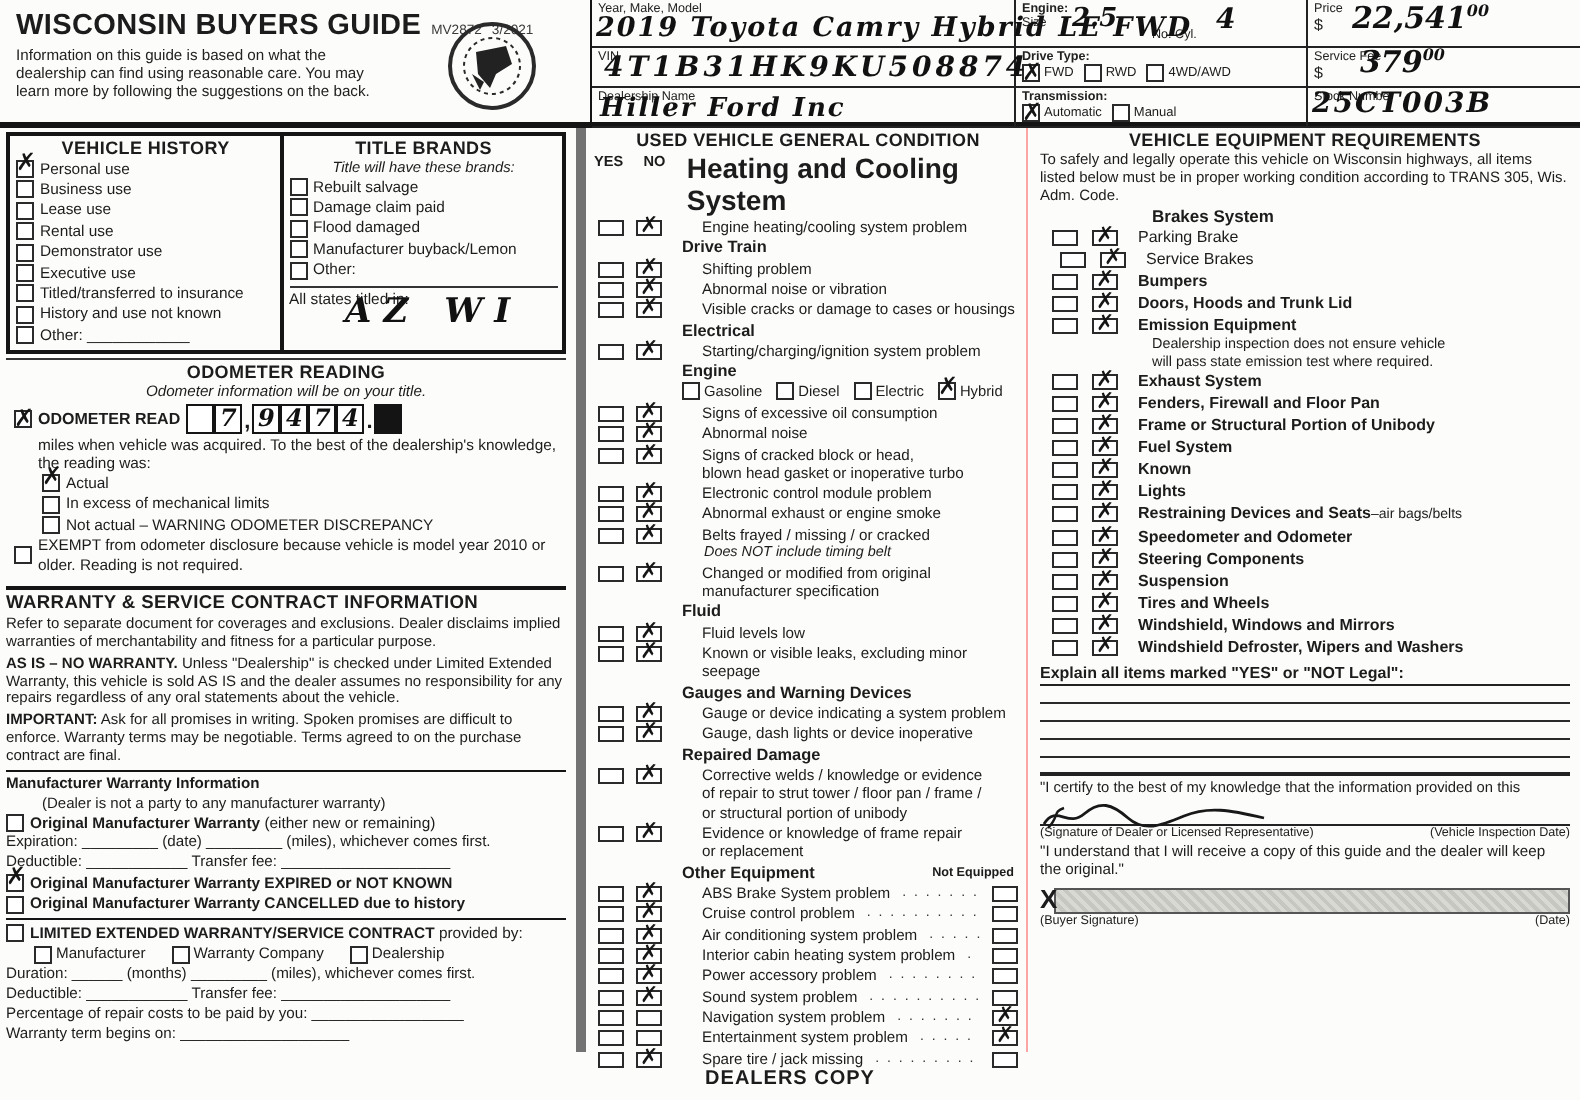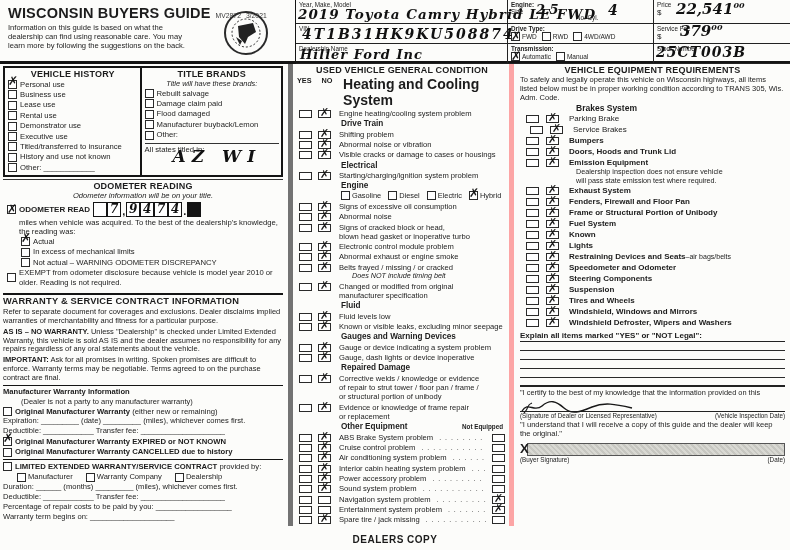--- a/index.html
+++ b/index.html
@@ -26,21 +26,21 @@
 .sup{font-size:8px;vertical-align:super;}
 .opt{display:inline-flex;align-items:center;gap:2px;margin-right:5px;font-size:6.5px;}
 
 .cb{display:inline-block;width:9px;height:9px;border:1px solid #2a2a2a;background:#fff;position:relative;flex:none;vertical-align:-1px;}
 .cb.wide{width:13px;height:8px;}
 .cb.ck::after{content:"✗";position:absolute;left:-1px;top:-4px;font-size:12px;font-weight:bold;color:#151515;font-family:"DejaVu Sans",sans-serif;}
 .cb.wide.ck::after{top:-3px;left:1px;font-size:11px;}
 
 .cols{display:flex;height:462px;}
 .col-left{width:293px;border-right:5px solid #737373;padding:2px 5px 0 3px;}
-.col-mid{width:221px;border-right:5px solid #fca5a5;padding:1px 2px 0 4px;}
+.col-mid{width:221px;border-right:1px solid #fca5a5;padding:1px 2px 0 4px;}
 .col-right{flex:1;padding:1px 5px 0 6px;}
 
 .boxrow{display:flex;}
 .fbox{border:2px solid #141414;padding:1px 2px 2px 3px;min-height:103px;}
 .fbox.vh{width:140px;border-right:1px solid #141414;}
 .fbox.tb{width:145px;border-left:1px solid #141414;}
 .sec-title{font-size:9px;font-weight:bold;text-align:center;letter-spacing:.2px;}
 .row{display:flex;align-items:center;gap:3px;font-size:7.7px;line-height:9.9px;margin-top:.5px;}
 .row .lbl{display:block;}
 .tb-sub{font-size:7.4px;text-align:center;}
@@ -58,21 +58,21 @@
 .wp{font-size:7.5px;line-height:8.9px;margin-top:2px;text-align:left;}
 .wsec{border-top:1.5px solid #141414;margin-top:2px;padding-top:1px;}
 .wline{font-size:7.6px;line-height:10px;}
 .center-sm{font-size:7.5px;margin-left:18px;}
 
 .cond-hdr{display:flex;gap:10px;font-size:7.3px;font-weight:bold;margin-top:1px;}
 .cond-hdr .yn{width:14px;text-align:center;}
 .cgh{font-size:8.2px;font-weight:bold;margin-left:44px;margin-top:1px;line-height:9.5px;display:flex;}
 .cgh .ne-lab{font-weight:bold;font-size:6.3px;margin-left:auto;margin-right:4px;align-self:flex-end;}
 .crow{display:flex;align-items:flex-start;gap:6px;font-size:7.6px;line-height:9.3px;margin-top:1px;margin-left:2px;}
-.crow .clab{margin-left:2px;}
+.crow .clab{margin-left:14px;}
 .crow .cb{margin-top:1px;}
 .cnote{font-size:7.2px;font-style:italic;margin-left:55px;line-height:8.5px;}
 .fuelrow{display:flex;gap:7px;margin-left:44px;font-size:7.4px;align-items:center;line-height:10px;}
 .fuelrow .fo{display:inline-flex;gap:2px;align-items:center;}
 .leader{flex:1;overflow:hidden;white-space:nowrap;color:#333;font-size:7px;letter-spacing:1px;}
 .leader::after{content:". . . . . . . . . . . . . . . . . . . . .";}
 .crow .ne{margin-right:2px;}
 
 .eq-intro{font-size:7.5px;line-height:8.8px;margin-top:1px;}
 .ll-hdr{font-size:7.2px;font-weight:bold;line-height:8.5px;margin-top:2px;margin-left:6px;}

